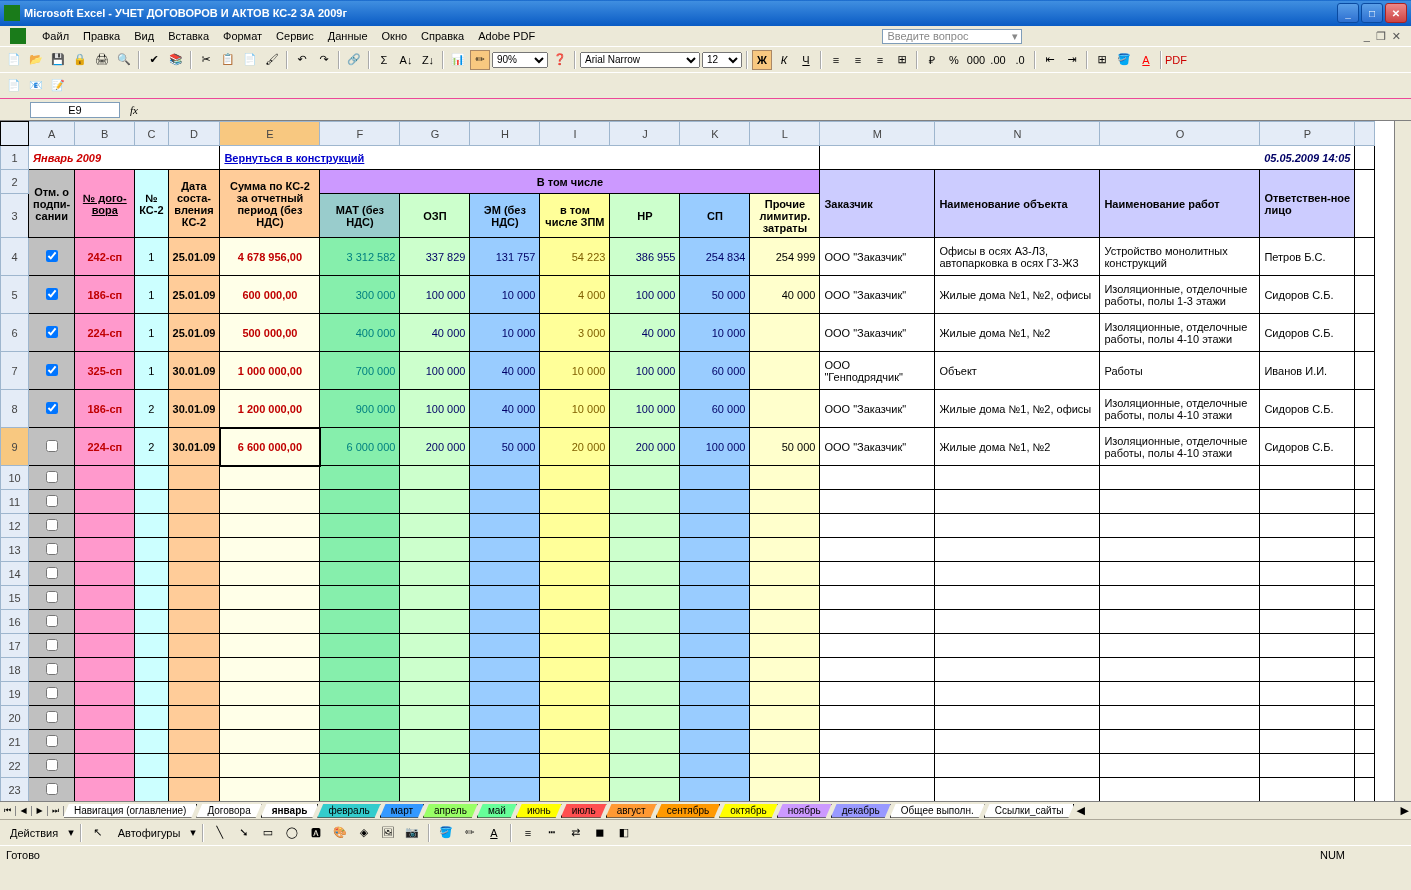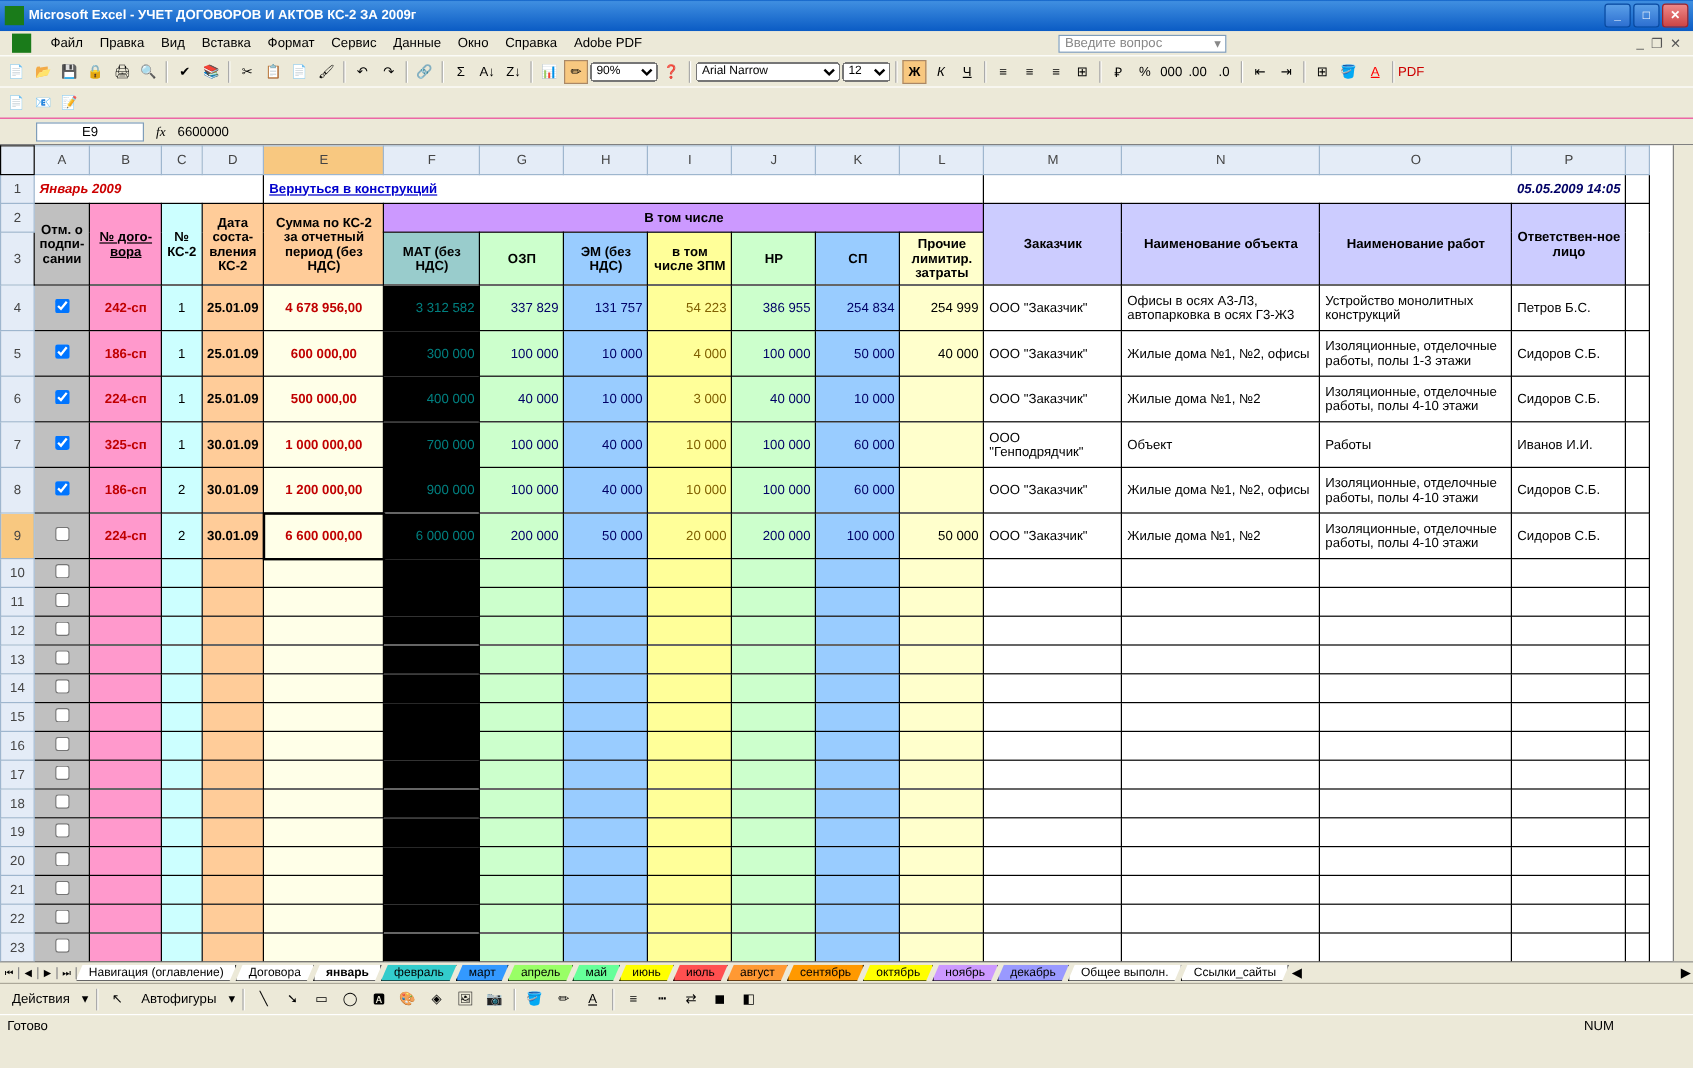--- a/index.html
+++ b/index.html
@@ -36,27 +36,27 @@
 .hdr-gray { background:#c0c0c0; font-weight:bold; text-align:center; }
 .hdr-pink { background:#ff99cc; font-weight:bold; text-align:center;text-decoration:underline; }
 .hdr-blnum { background:#ccffff; font-weight:bold; text-align:center; }
 .hdr-tan { background:#ffcc99; font-weight:bold; text-align:center;margin-top:15px; }
 .hdr-purple { background:#cc99ff; font-weight:bold; text-align:center; }
 .hdr-teal { background:#99cccc; font-weight:bold; text-align:center; }
 .hdr-green { background:#ccffcc; font-weight:bold; text-align:center; }
 .hdr-lblue { background:#99ccff; font-weight:bold; text-align:center; }
 .hdr-yellow { background:#ffff99; font-weight:bold; text-align:center; }
 .hdr-lemon { background:#ffffcc; font-weight:bold; text-align:center; }
-.hdr-lilac { background:#ccccff; font-weight:bold; text-align:center; }
+.hdr-lilac { background:#ccccff; font-weight:bold; text-align:left; }
 .c-gray { background:#c0c0c0; text-align:center; }
 .c-pink { background:#ff99cc; text-align:center; font-weight:bold; color:#c00000; }
 .c-blnum { background:#ccffff; text-align:center; }
 .c-tan { background:#ffcc99; text-align:center; font-weight:bold; }
 .c-sum { background:#ffffe8; text-align:center; font-weight:bold; color:#c00000; }
-.c-teal { background:#000000; text-align:right; color:#008080; }
+.c-teal { background:#86efac; text-align:right; color:#008080; }
 .c-green { background:#ccffcc; text-align:right; color:#006; }
 .c-lblue { background:#99ccff; text-align:right; color:#006; }
 .c-yellow { background:#ffff99; text-align:right; color:#806000;}
 .c-lemon { background:#ffffcc; text-align:right; }
 .c-white { background:#fff; }
 .selected-cell { outline:2px solid #000; outline-offset:-1px; }
 .sheet-tabs-row { display:flex; align-items:center; background:#ece9d8; height:18px; border-top:1px solid #808080; }
 .tab-nav { display:flex; }
 .tab-nav-btn { width:16px; display:flex; align-items:center; justify-content:center; border-right:1px solid #888; font-size:8px; }
 .tabs { display:flex; align-items:flex-end; overflow:hidden; }
@@ -174,21 +174,20 @@
 
 <div class="toolbar" style="height:26px">
   <div class="tb-btn" style="color:#c00">📄</div>
   <div class="tb-btn" style="color:#c00">📧</div>
   <div class="tb-btn" style="color:#c00">📝</div>
 </div>
 
 <div class="formula-bar">
   <div class="name-box">E9</div>
   <span class="fx-label">fx</span>
-  <div class="formula-input">6600000</div>
 </div>
 
 <div class="grid-area">
   <div class="grid-body" id="grid-body">
       <table class="sheet">
         <tbody>
           <tr>
             <th class="corner"></th>
             <th class="col-h" style="width:40px">A</th>
             <th class="col-h" style="width:60px">B</th>

